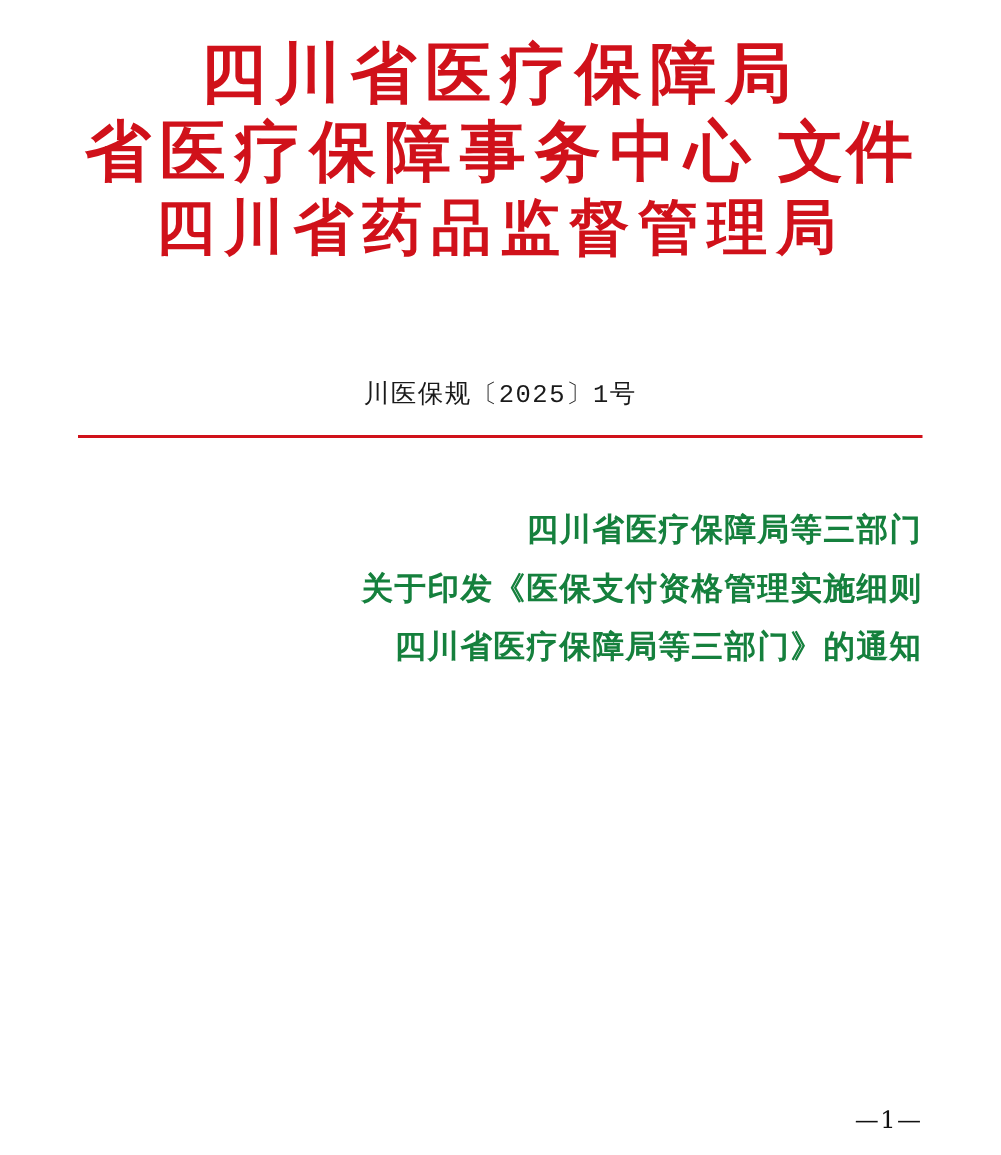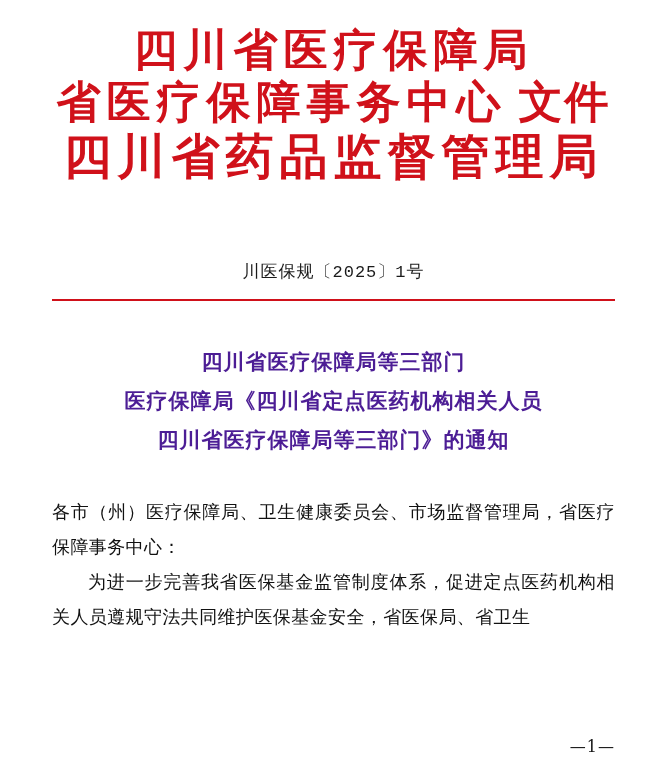--- a/index.html
+++ b/index.html
@@ -34,21 +34,21 @@
     line-height: 1.18;
     white-space: nowrap;
   }
   .masthead-line.l1 {
     font-size: 44px;
   }
   .masthead-line.l2 {
     font-size: 44px;
   }
   .masthead-line.l3 {
-    font-size: 48px;
+    font-size: 40px;
   }
   .masthead-line .wen {
     letter-spacing: 2px;
     margin-left: 12px;
   }
   
   .docnum {
     margin-top: 76px;
     text-align: center;
     font-size: 17px;
@@ -58,27 +58,27 @@
   }
   .red-rule {
     margin-top: 16px;
     height: 2px;
     background: #d0111a;
     width: 100%;
   }
   
   .title-block {
     margin-top: 42px;
-    text-align: center;
+    text-align: right;
     font-family: "DejaVu Serif", "Liberation Serif", serif;
     font-weight: bold;
     font-size: 21px;
     line-height: 1.85;
     letter-spacing: 1px;
-    color: #4c1d95;
+    color: #15803d;
   }
   
   .body-block {
     margin-top: 34px;
     font-family: "DejaVu Serif", "Liberation Serif", serif;
     font-size: 18px;
     line-height: 1.95;
     letter-spacing: 0.4px;
     color: #111111;
     text-align: justify;
@@ -110,24 +110,20 @@
     <div class="masthead-line l2"><span>省医疗保障事务中心</span><span class="wen">文件</span></div>
     <div class="masthead-line l3">四川省药品监督管理局</div>
   </div>
 
   <div class="docnum">川医保规〔2025〕1号</div>
 
   <div class="red-rule"></div>
 
   <div class="title-block">
     <div>四川省医疗保障局等三部门</div>
-    <div>医疗保障局《四川省定点医药机构相关人员</div>
+    <div>关于印发《医保支付资格管理实施细则</div>
     <div>四川省医疗保障局等三部门》的通知</div>
   </div>
 
-  <div class="body-block">
-    <p>各市（州）医疗保障局、卫生健康委员会、市场监督管理局，省医疗保障事务中心：</p>
-    <p class="indent">为进一步完善我省医保基金监管制度体系，促进定点医药机构相关人员遵规守法共同维护医保基金安全，省医保局、省卫生</p>
-  </div>
 
   <div class="page-number">—1—</div>
 
 </div>
 
 </body></html>

